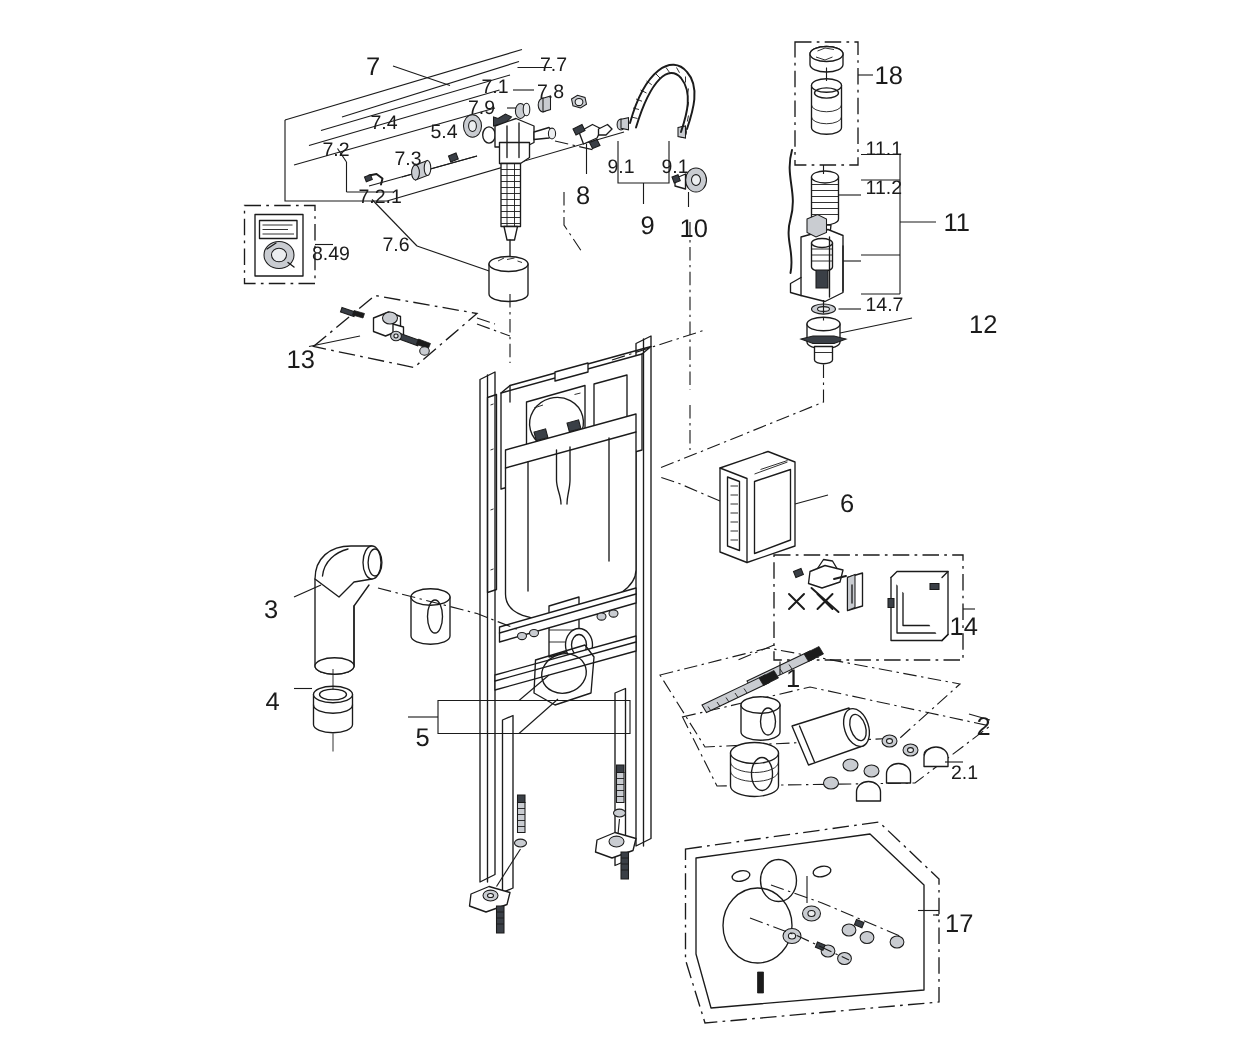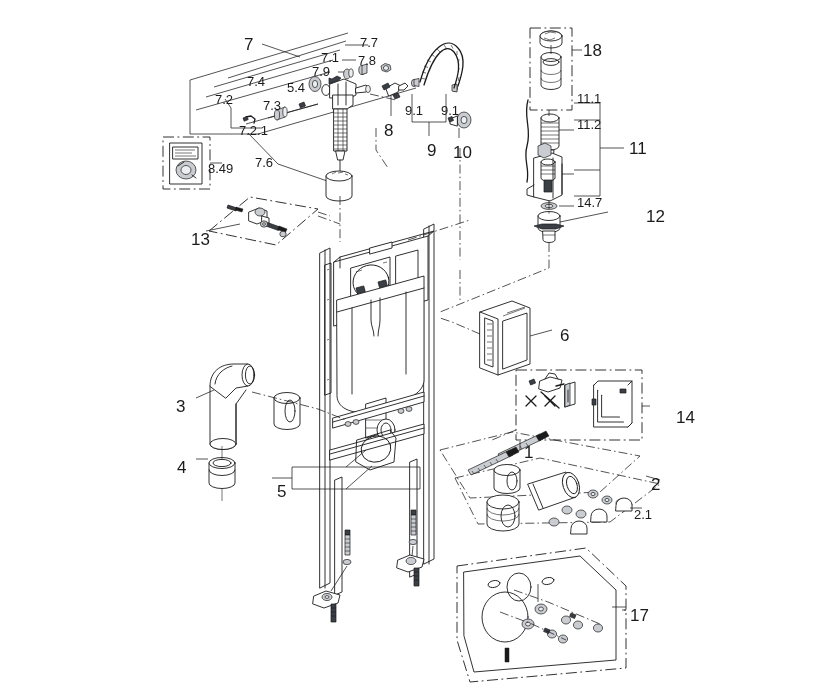--- a/index.html
+++ b/index.html
@@ -516,20 +516,20 @@
   <span class="lbl lbl-lg" style="left:583px; top:42px;">18</span>
   <span class="lbl lbl-sm" style="left:577px; top:92px;">11.1</span>
   <span class="lbl lbl-sm" style="left:577px; top:118px;">11.2</span>
   <span class="lbl lbl-lg" style="left:629px; top:140px;">11</span>
   <span class="lbl lbl-sm" style="left:577px; top:196px;">14.7</span>
   <span class="lbl lbl-lg" style="left:615px; top:208px;margin-left:31px;">12</span>
   <span class="lbl lbl-lg" style="left:191px; top:231px;">13</span>
   <span class="lbl lbl-lg" style="left:560px; top:327px;">6</span>
   <span class="lbl lbl-lg" style="left:176px; top:398px;">3</span>
   <span class="lbl lbl-lg" style="left:177px; top:459px;">4</span>
-  <span class="lbl lbl-lg" style="left:676px; top:409px;">14</span>
+  <span class="lbl lbl-lg" style="left:633px; top:409px;">14</span>
   <span class="lbl lbl-lg" style="left:277px; top:483px;">5</span>
   <span class="lbl lbl-lg" style="left:524px; top:444px;">1</span>
   <span class="lbl lbl-lg" style="left:651px; top:476px;">2</span>
   <span class="lbl lbl-sm" style="left:634px; top:508px;">2.1</span>
   <span class="lbl lbl-lg" style="left:630px; top:607px;">17</span>
 
 </div>
 
 </body></html>

